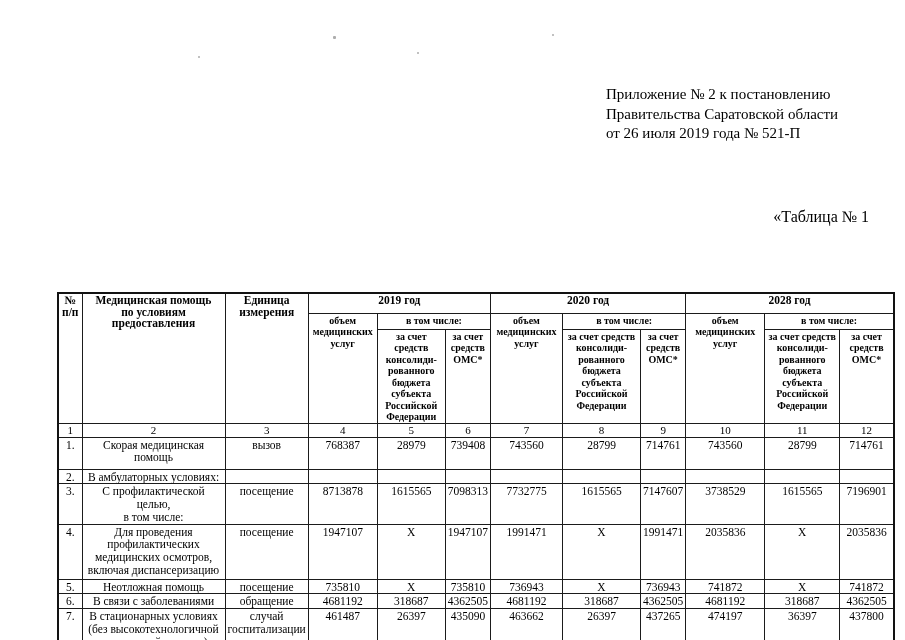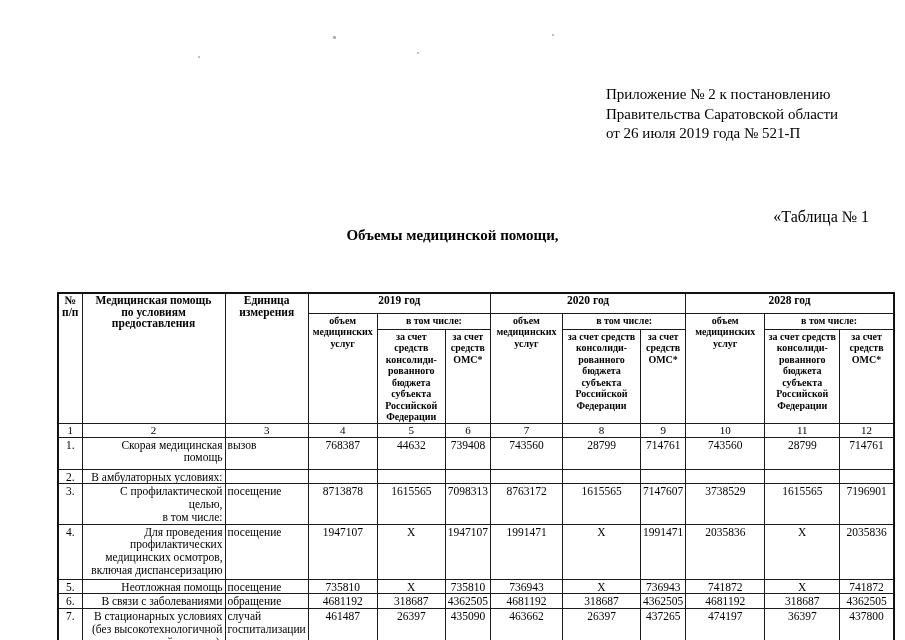--- a/index.html
+++ b/index.html
@@ -49,22 +49,22 @@
   }
   tr.h-years{height:20px;}
   tr.h-years th{font-size:11.5px;}
   tr.h-sub{height:16px;}
   tr.h-detail{height:78px;}
   tr.h-nums{height:14px;}
   tr.h-nums td{font-weight:normal;font-size:11px;line-height:12px;text-align:center;padding-top:0;}
 
   tbody td{font-size:11.5px;line-height:12.8px;}
   td.c-num{text-align:center;}
-  td.c-care{text-align:right;padding-left:3px;}
-  td.c-unit{}
+  td.c-care{text-align:center;padding-left:3px;}
+  td.c-unit{text-align:center;}
   td.c-val{text-align:center;}
 
   tr.row-1{height:32px;}
   tr.row-2{height:13px;}
   tr.row-3{height:26px;}
   tr.row-4{height:55px;}
   tr.row-5{height:13px;}
   tr.row-6{height:13px;}
   tr.row-7{height:37px;}
 </style>
@@ -78,21 +78,20 @@
   <div class="speck" style="left:417px;top:52px;width:2px;height:2px;"></div>
   <div class="speck" style="left:198px;top:56px;width:2px;height:2px;"></div>
 
   <div class="appendix">Приложение № 2 к постановлению
 Правительства Саратовской области
 от 26 июля 2019 года № 521-П</div>
 
   <div class="table-label">«Таблица № 1</div>
 
   <div class="doc-title">
-    <div>Объемы медицинской помощи,</div>
   </div>
 
   <table class="volumes">
     <colgroup>
       <col style="width:24px">
         <col style="width:143px">
         <col style="width:73px">
       <col style="width:69px">
         <col style="width:68px">
         <col style="width:45px">
@@ -177,21 +176,21 @@
         <td>12</td>
       </tr>
     </thead>
     <tbody>
         <tr class="row-1">
           <td class="c-num">1.</td>
           <td class="c-care">Скорая медицинская
 помощь</td>
           <td class="c-unit">вызов</td>
           <td class="c-val">768387</td>
-          <td class="c-val">44632</td>
+          <td class="c-val">28979</td>
           <td class="c-val">739408</td>
           <td class="c-val">743560</td>
           <td class="c-val">28799</td>
           <td class="c-val">714761</td>
           <td class="c-val">743560</td>
           <td class="c-val">28799</td>
           <td class="c-val">714761</td>
         </tr>
         <tr class="row-2">
           <td class="c-num">2.</td>
@@ -208,21 +207,21 @@
           <td class="c-val"></td>
         </tr>
         <tr class="row-3">
           <td class="c-num">3.</td>
           <td class="c-care">С профилактической целью,
 в том числе:</td>
           <td class="c-unit">посещение</td>
           <td class="c-val">8713878</td>
           <td class="c-val">1615565</td>
           <td class="c-val">7098313</td>
-          <td class="c-val">8763172</td>
+          <td class="c-val">7732775</td>
           <td class="c-val">1615565</td>
           <td class="c-val">7147607</td>
           <td class="c-val">3738529</td>
           <td class="c-val">1615565</td>
           <td class="c-val">7196901</td>
         </tr>
         <tr class="row-4">
           <td class="c-num">4.</td>
           <td class="c-care">Для проведения
 профилактических

